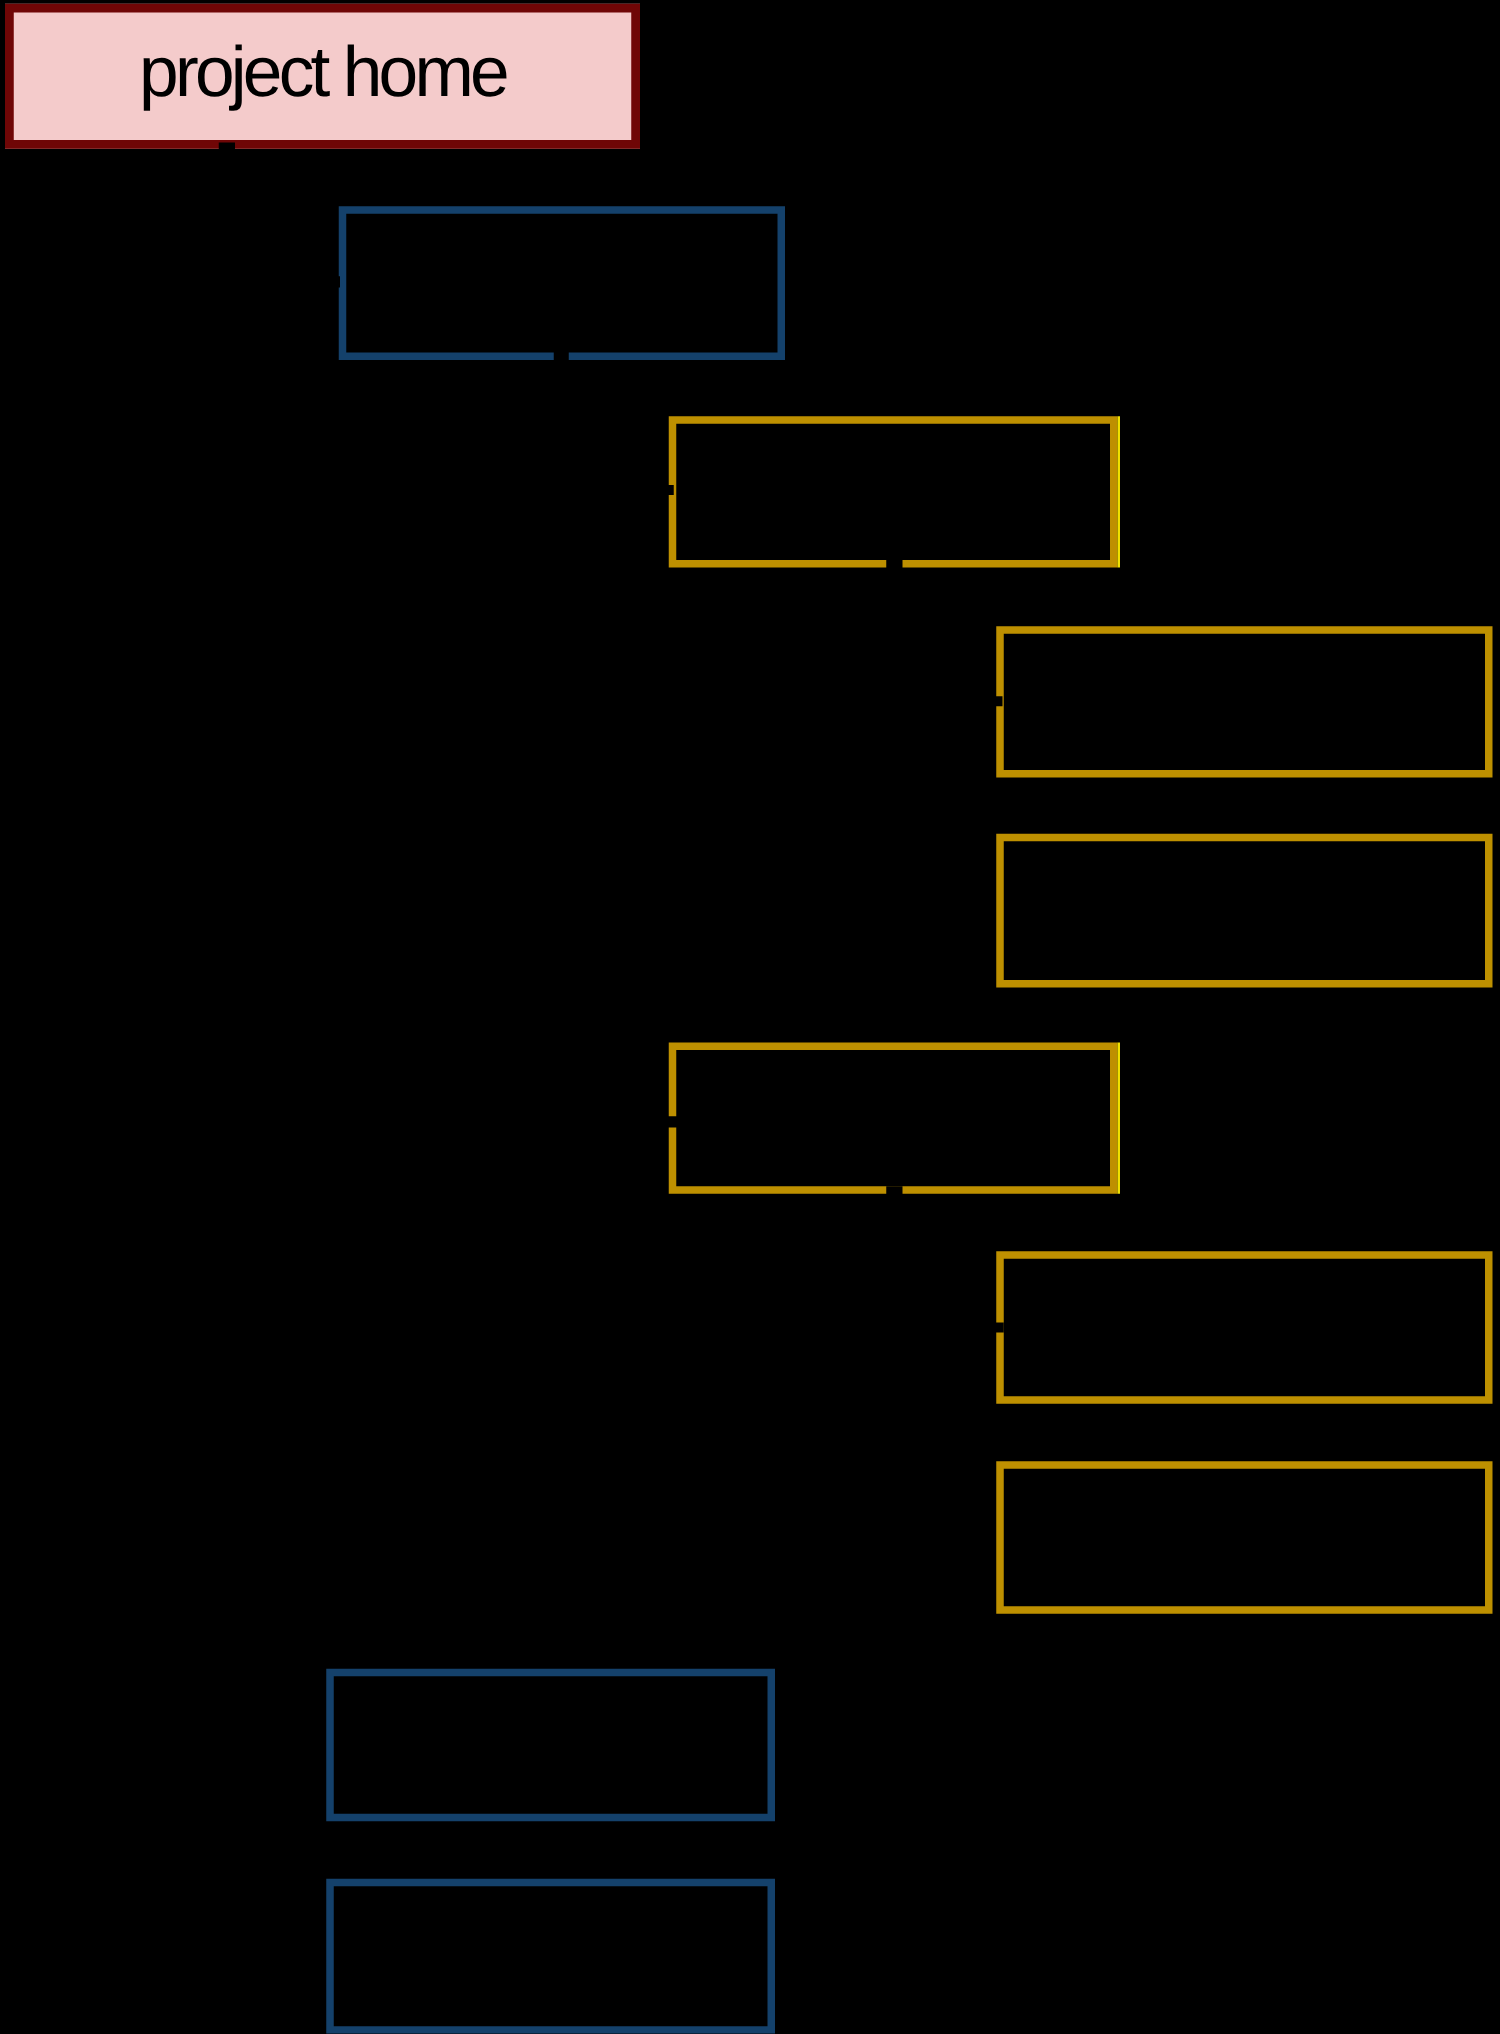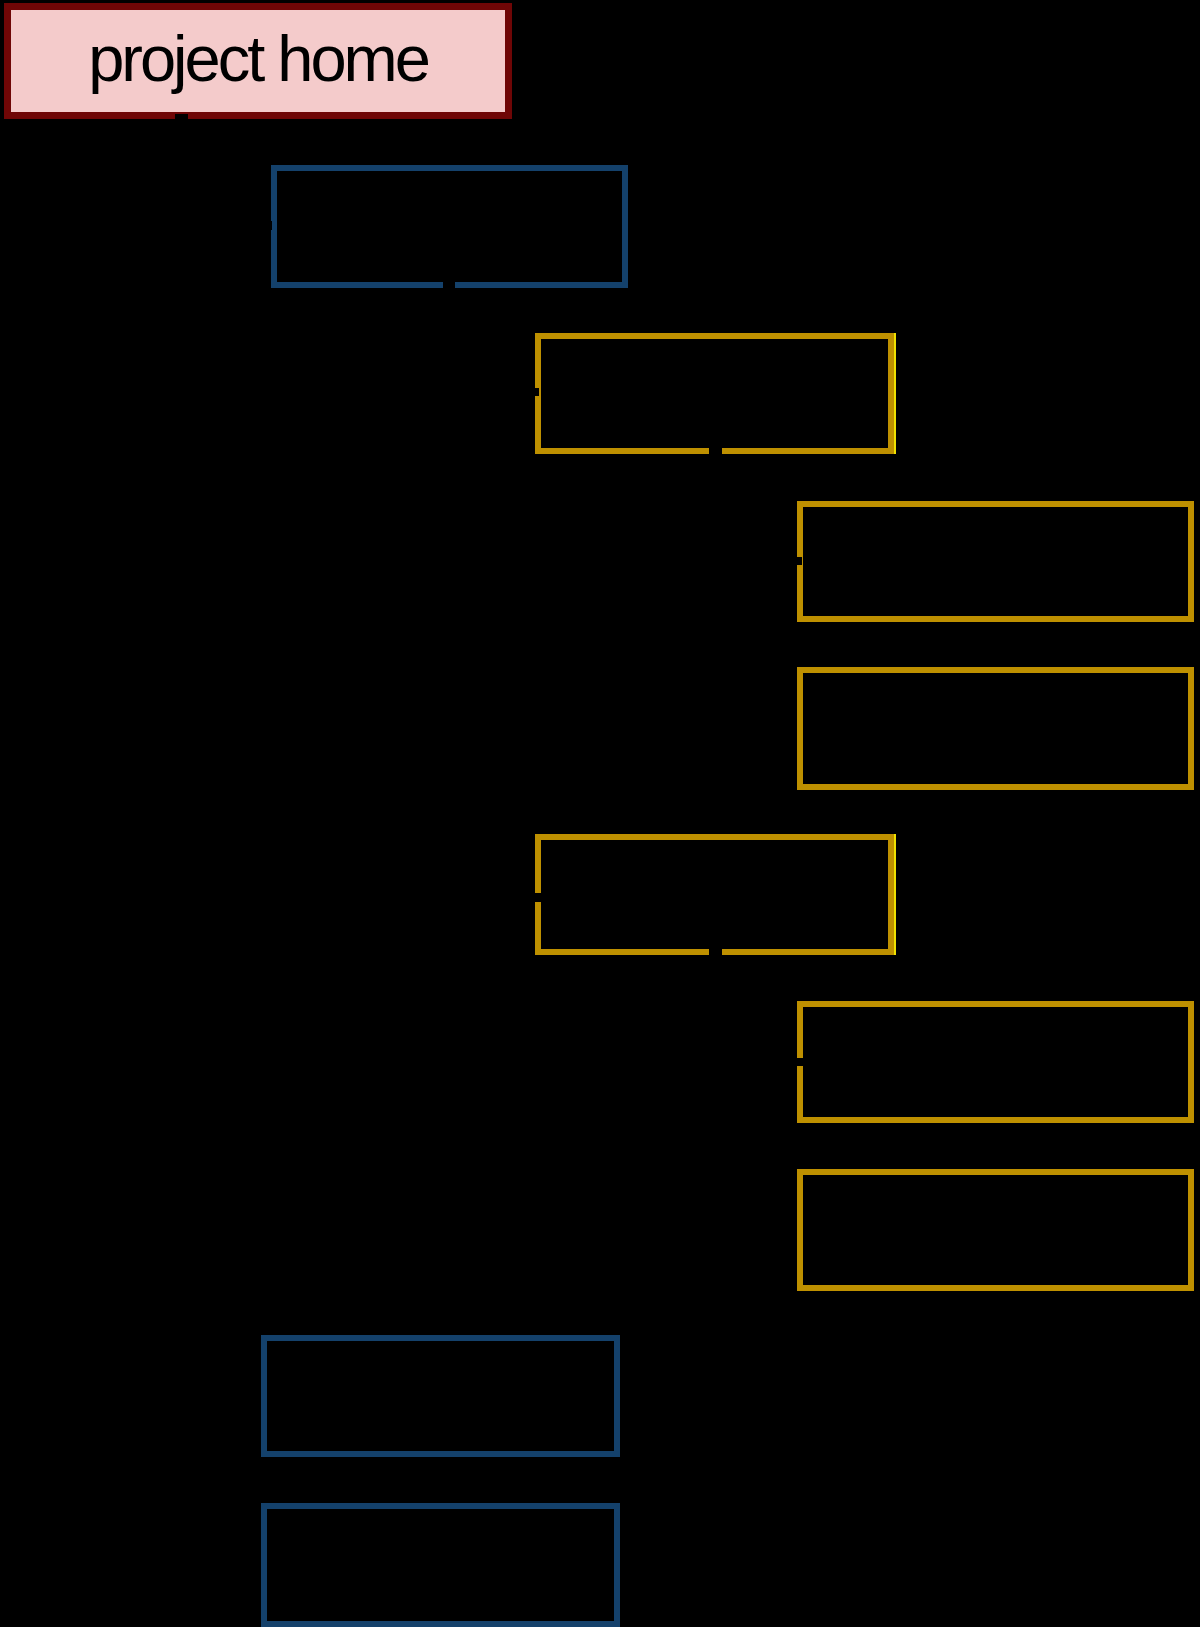--- a/index.html
+++ b/index.html
@@ -31,21 +31,21 @@
     background:transparent;
     display:flex;align-items:center;justify-content:center;
   }
   .node.home{
     left:4px;top:3px;width:508px;height:116px;
     border:7px solid var(--home-border);
     background:var(--home-fill);
   }
   .node.home .label{
     color:var(--text);
-    font-size:65px;
+    font-size:57px;
     letter-spacing:-3px;
     white-space:nowrap;
     line-height:1;
     padding-bottom:6px;
   }
   .node.blue{border:6px solid var(--blue-border);}
   .node.gold{border:6px solid var(--gold-border);}
   
   .node.hl::after{
     content:"";

